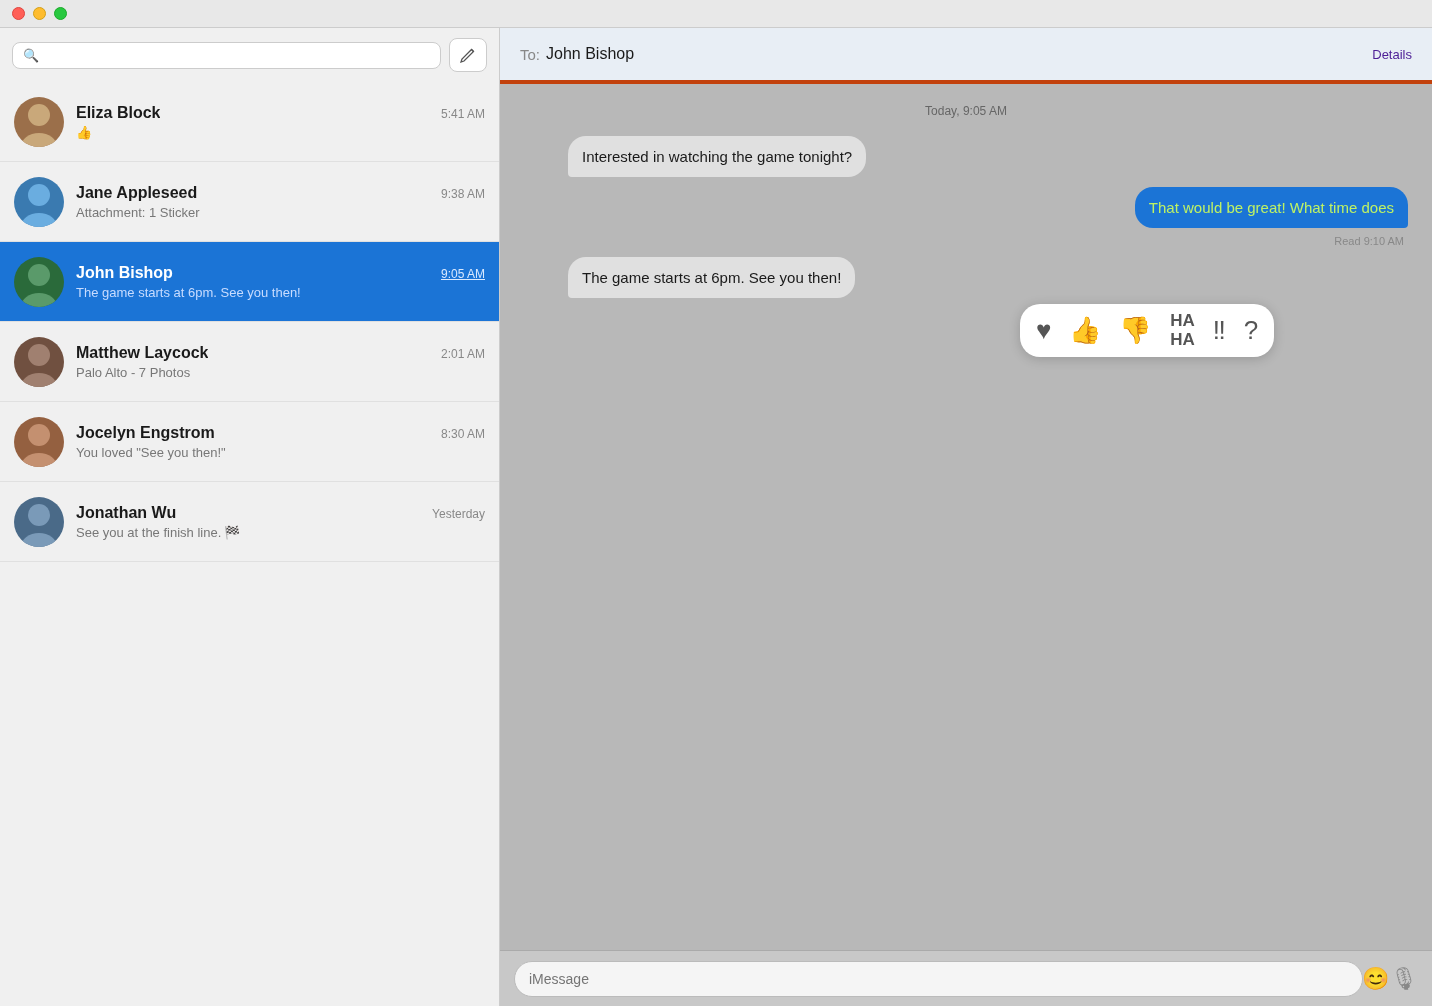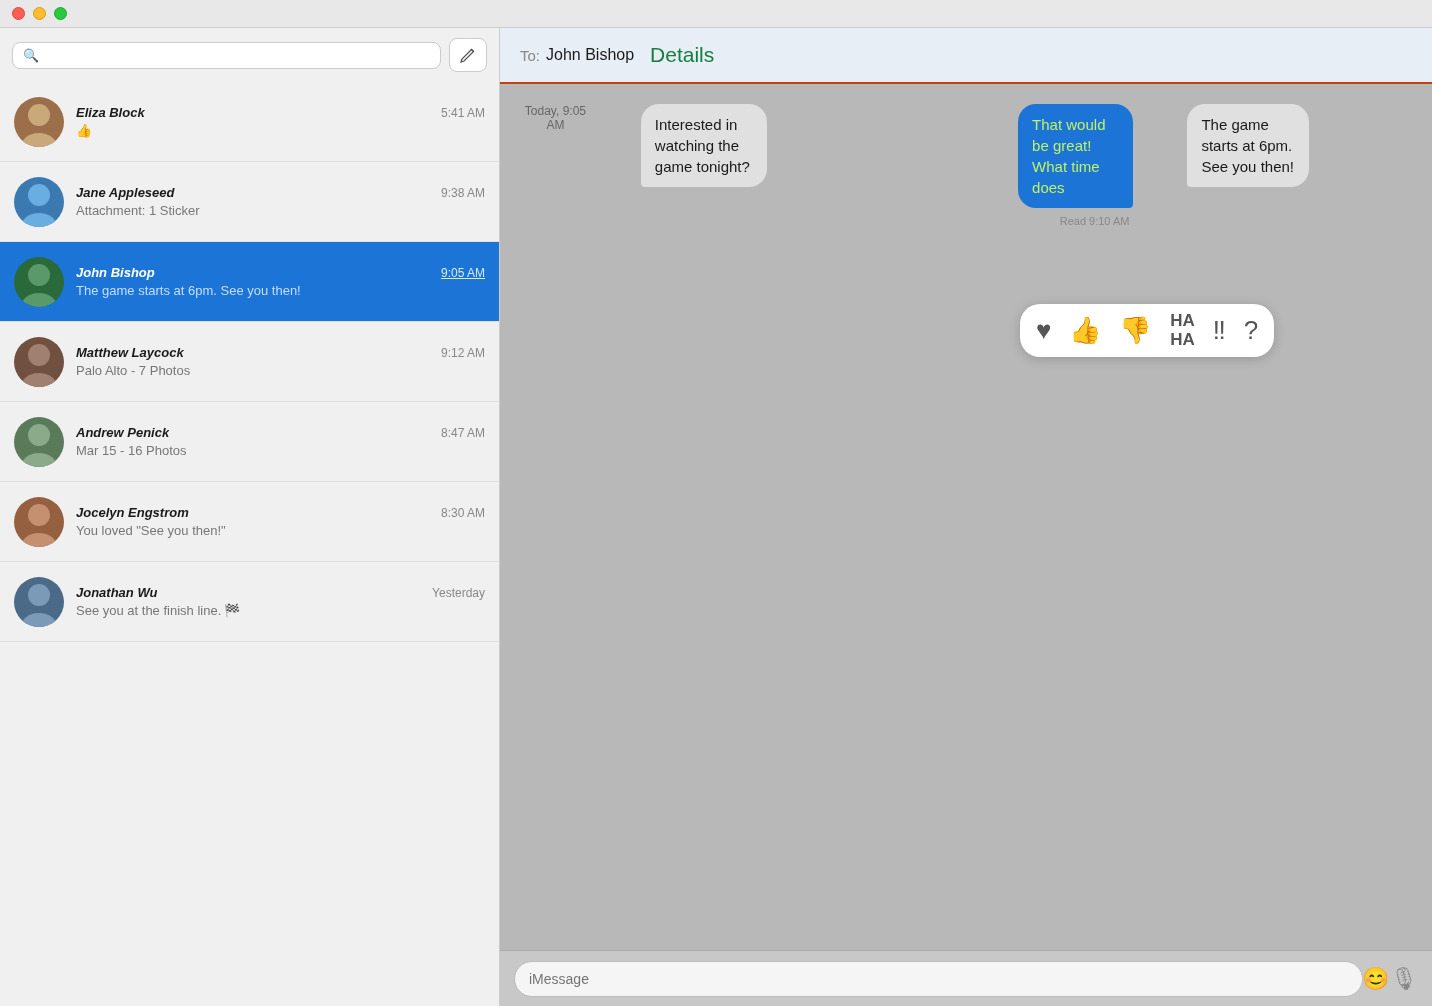--- a/index.html
+++ b/index.html
@@ -127,27 +127,26 @@
     }
 
     .conv-top {
       display: flex;
       justify-content: space-between;
       align-items: baseline;
       margin-bottom: 3px;
     }
 
     .conv-name {
-      font-size: 13px;
+      font-size: 16px;
       font-weight: 700;
       color: #1a1a1a;
       white-space: nowrap;
       overflow: hidden;
       text-overflow: ellipsis;
-      font-style: italic;
     }
 
     .conv-name.active { color: #fff; }
 
     .conv-time {
       font-size: 12px;
       color: #888;
       flex-shrink: 0;
       margin-left: 8px;
     }
@@ -175,24 +174,25 @@
     .chat-area {
       flex: 1;
       display: flex;
       flex-direction: column;
       background: #b8b8b8;
     }
 
     .chat-header {
       height: 56px;
       background: #e8eef5;
-      border-bottom: 2px solid #c2410c;
+      border-bottom: 4px solid #c2410c;
       display: flex;
       align-items: center;
       padding: 0 20px;
+      justify-content: space-between;
       flex-shrink: 0;
     }
 
     .chat-to-line {
       display: flex;
       align-items: center;
       gap: 6px;
       font-size: 15px;
     }
 
@@ -201,34 +201,34 @@
       font-size: 15px;
     }
 
     .chat-to-name {
       font-size: 16px;
       font-weight: 500;
       color: #1a1a1a;
     }
 
     .chat-details-btn {
-      font-size: 21px;
-      color: #15803d;
+      font-size: 13px;
+      color: #4c1d95;
       cursor: pointer;
       font-weight: 400;
       margin-left: 16px;
     }
 
     
     .messages-area {
       flex: 1;
       overflow-y: auto;
       padding: 20px 24px;
       display: flex;
-      flex-direction: row;
+      flex-direction: column;
       gap: 10px;
       position: relative;
     }
 
     .date-divider {
       text-align: center;
       font-size: 12px;
       color: #666;
       margin-bottom: 8px;
     }
@@ -405,37 +405,23 @@
         </div>
         <div class="conversation-item">
           <div class="avatar-face"><svg width="50" height="50" viewBox="0 0 50 50">
               <rect width="50" height="50" fill="#705040"></rect>
               <circle cx="25" cy="18" r="11" fill="#a08070"></circle>
               <ellipse cx="25" cy="50" rx="18" ry="14" fill="#a08070"></ellipse>
             </svg></div>
           <div class="conv-info">
             <div class="conv-top">
               <span class="conv-name">Matthew Laycock</span>
-              <span class="conv-time">9:12 AM</span>
+              <span class="conv-time">2:01 AM</span>
             </div>
             <p class="conv-preview">Palo Alto - 7 Photos</p>
-          </div>
-        </div>
-        <div class="conversation-item">
-          <div class="avatar-face"><svg width="50" height="50" viewBox="0 0 50 50">
-              <rect width="50" height="50" fill="#5a7a5a"></rect>
-              <circle cx="25" cy="18" r="11" fill="#8aaa8a"></circle>
-              <ellipse cx="25" cy="50" rx="18" ry="14" fill="#8aaa8a"></ellipse>
-            </svg></div>
-          <div class="conv-info">
-            <div class="conv-top">
-              <span class="conv-name">Andrew Penick</span>
-              <span class="conv-time">8:47 AM</span>
-            </div>
-            <p class="conv-preview">Mar 15 - 16 Photos</p>
           </div>
         </div>
         <div class="conversation-item">
           <div class="avatar-face"><svg width="50" height="50" viewBox="0 0 50 50">
               <rect width="50" height="50" fill="#946040"></rect>
               <circle cx="25" cy="18" r="11" fill="#c49070"></circle>
               <ellipse cx="25" cy="50" rx="18" ry="14" fill="#c49070"></ellipse>
             </svg></div>
           <div class="conv-info">
             <div class="conv-top">

